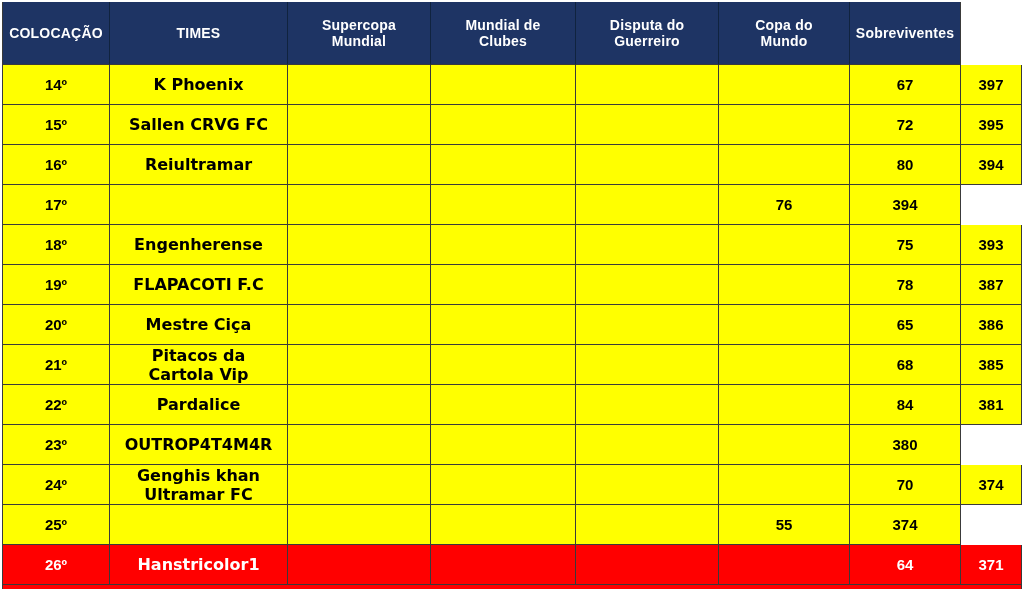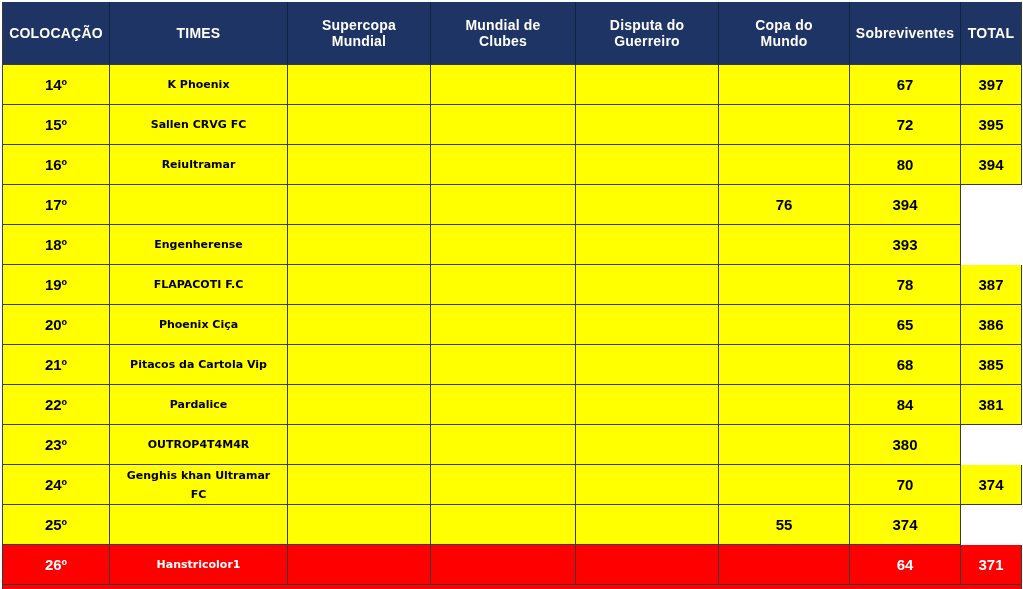--- a/index.html
+++ b/index.html
@@ -62,21 +62,21 @@
     align-items: center;
     justify-content: center;
     text-align: center;
     overflow: hidden;
     font-weight: bold;
     font-size: 15px;
     padding: 0 6px;
   }
   .cell.times {
     font-family: "DejaVu Sans", sans-serif;
-    font-size: 11px;
+    font-size: 16px;
     line-height: 19px;
     padding: 0 10px;
   }
   .row.highlight .cell {
     background: var(--highlight-bg, #ff0000);
     color: var(--highlight-text, #ffffff);
   }
   
   .sliver {
     height: 6px;
@@ -91,21 +91,20 @@
   <div class="table">
 
     <div class="hrow">
       <div class="hcell">COLOCAÇÃO</div>
       <div class="hcell">TIMES</div>
       <div class="hcell">Supercopa Mundial</div>
       <div class="hcell">Mundial de Clubes</div>
       <div class="hcell">Disputa do Guerreiro</div>
       <div class="hcell">Copa do Mundo</div>
       <div class="hcell">Sobreviventes</div>
-      <div class="hcell">TOTAL</div>
     </div>
 
     <div id="tbody">
         <div class="row">
           <div class="cell colocacao">14º</div>
           <div class="cell times">K Phoenix</div>
           <div class="cell supercopa"></div>
           <div class="cell mundial"></div>
           <div class="cell disputa"></div>
           <div class="cell copa"></div>
@@ -141,35 +140,36 @@
           <div class="cell sobreviventes">76</div>
           <div class="cell total">394</div>
         </div>
         <div class="row">
           <div class="cell colocacao">18º</div>
           <div class="cell times">Engenherense</div>
           <div class="cell supercopa"></div>
           <div class="cell mundial"></div>
           <div class="cell disputa"></div>
           <div class="cell copa"></div>
+          <div class="cell sobreviventes">75</div>
           <div class="cell total">393</div>
         </div>
         <div class="row">
           <div class="cell colocacao">19º</div>
           <div class="cell times">FLAPACOTI F.C</div>
           <div class="cell supercopa"></div>
           <div class="cell mundial"></div>
           <div class="cell disputa"></div>
           <div class="cell copa"></div>
           <div class="cell sobreviventes">78</div>
           <div class="cell total">387</div>
         </div>
         <div class="row">
           <div class="cell colocacao">20º</div>
-          <div class="cell times">Phoenix Ciça</div>
+          <div class="cell times">Mestre Ciça</div>
           <div class="cell supercopa"></div>
           <div class="cell mundial"></div>
           <div class="cell disputa"></div>
           <div class="cell copa"></div>
           <div class="cell sobreviventes">65</div>
           <div class="cell total">386</div>
         </div>
         <div class="row">
           <div class="cell colocacao">21º</div>
           <div class="cell times">Pitacos da Cartola Vip</div>

